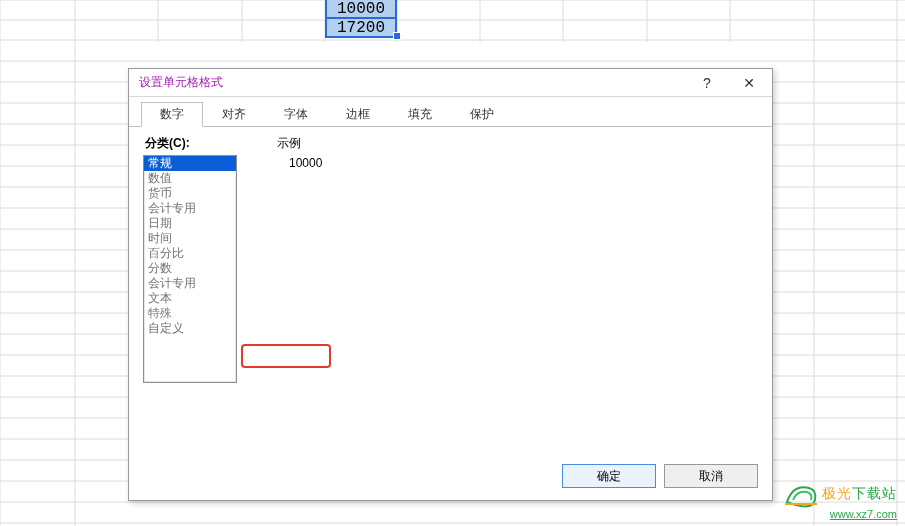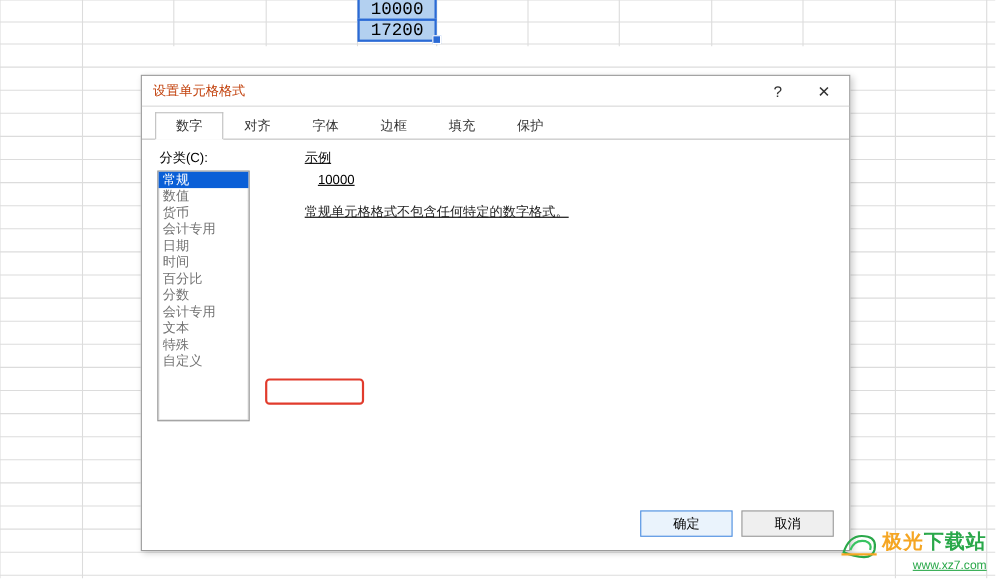--- a/index.html
+++ b/index.html
@@ -59,21 +59,21 @@
     border: 1px solid #9a9a9a;
     box-shadow: 2px 2px 6px rgba(0,0,0,.2);
   }
   .titlebar {
     display: flex;
     align-items: center;
     height: 28px;
     padding: 0 2px 0 10px;
     border-bottom: 1px solid #d7d7d7;
   }
-  .titlebar .title { flex: 1; font-size: 12px; color: #c2410c; }
+  .titlebar .title { flex: 1; font-size: 12px; color: #a21caf; }
   .tb-btn {
     width: 42px; height: 26px;
     display: flex; align-items: center; justify-content: center;
     font-size: 14px; color: #333;
   }
 
   .tabstrip {
     display: flex;
     padding: 4px 12px 0 12px;
     border-bottom: 1px solid #bfbfbf;
@@ -94,23 +94,23 @@
     background: #fff;
     border-bottom: 1px solid #fff;
   }
 
   .dlg-body {
     display: flex;
     padding: 6px 14px 0 14px;
     height: 342px;
   }
   .left-col { width: 120px; }
-  .cat-label { font-size: 12px; margin: 2px 0 3px 2px; }
+  .cat-label { font-size: 12px; margin: 2px 0 3px 2px; font-weight: bold; }
   .category-list {
-    width: 84px;
+    width: 94px;
     height: 228px;
     border: 1px solid #8f8f8f;
     box-shadow: inset 0 0 0 1px #e6e6e6;
     overflow: hidden;
     background: #fff;
     position: relative;
   }
   .cat-item {
     padding: 0 4px;
     height: 15px;
@@ -129,54 +129,53 @@
     height: 24px;
     border: 2px solid #e13b2c;
     border-radius: 4px;
     pointer-events: none;
   }
 
   .right-col {
     flex: 1;
     padding-left: 14px;
     padding-top: 2px;
-    text-decoration: underline;
   }
   .sample-label { font-size: 12px; margin-bottom: 4px; }
   .sample-value { font-size: 12px; margin-left: 12px; margin-bottom: 14px; }
   .desc { font-size: 12px; color: #222; }
 
   .button-row {
     position: absolute;
     right: 14px;
     bottom: 12px;
     display: flex;
     gap: 8px;
   }
   .btn {
-    width: 84px;
+    width: 94px;
     height: 24px;
     border: 1px solid #999;
     background: #efefef;
     font-size: 12px;
     text-align: center;
     line-height: 22px;
   }
   .btn.primary { border: 1px solid #4a8de0; background: #eaf3fc; }
 
   
   .watermark {
     position: absolute;
     right: 8px; bottom: 6px;
     text-align: right;
   }
   .watermark svg { display: inline-block; vertical-align: middle; }
   .wm-text {
-    font-size: 18px;
-    font-weight: bold;
+    font-size: 14px;
+    font-weight: normal;
     color: #2aa84a;
     letter-spacing: 1px;
   }
   .wm-text span { color: #f5a623; }
   .wm-url { font-size: 11px; color: #2aa84a; margin-top: -2px; text-decoration: underline; }
 </style>
 </head>
 <body>
 
 
@@ -280,21 +279,20 @@
         <div class="cat-item">分数</div>
         <div class="cat-item">会计专用</div>
         <div class="cat-item">文本</div>
         <div class="cat-item">特殊</div>
         <div class="cat-item">自定义</div>
       </div>
     </div>
     <div class="right-col">
       <div class="sample-label">示例</div>
       <div class="sample-value">10000</div>
-      <div class="desc">常规单元格格式不包含任何特定的数字格式。</div>
     </div>
   </div>
 
   <div class="button-row">
     <div class="btn primary">确定</div>
     <div class="btn">取消</div>
   </div>
 
   <div class="red-highlight"></div>
 </div>

